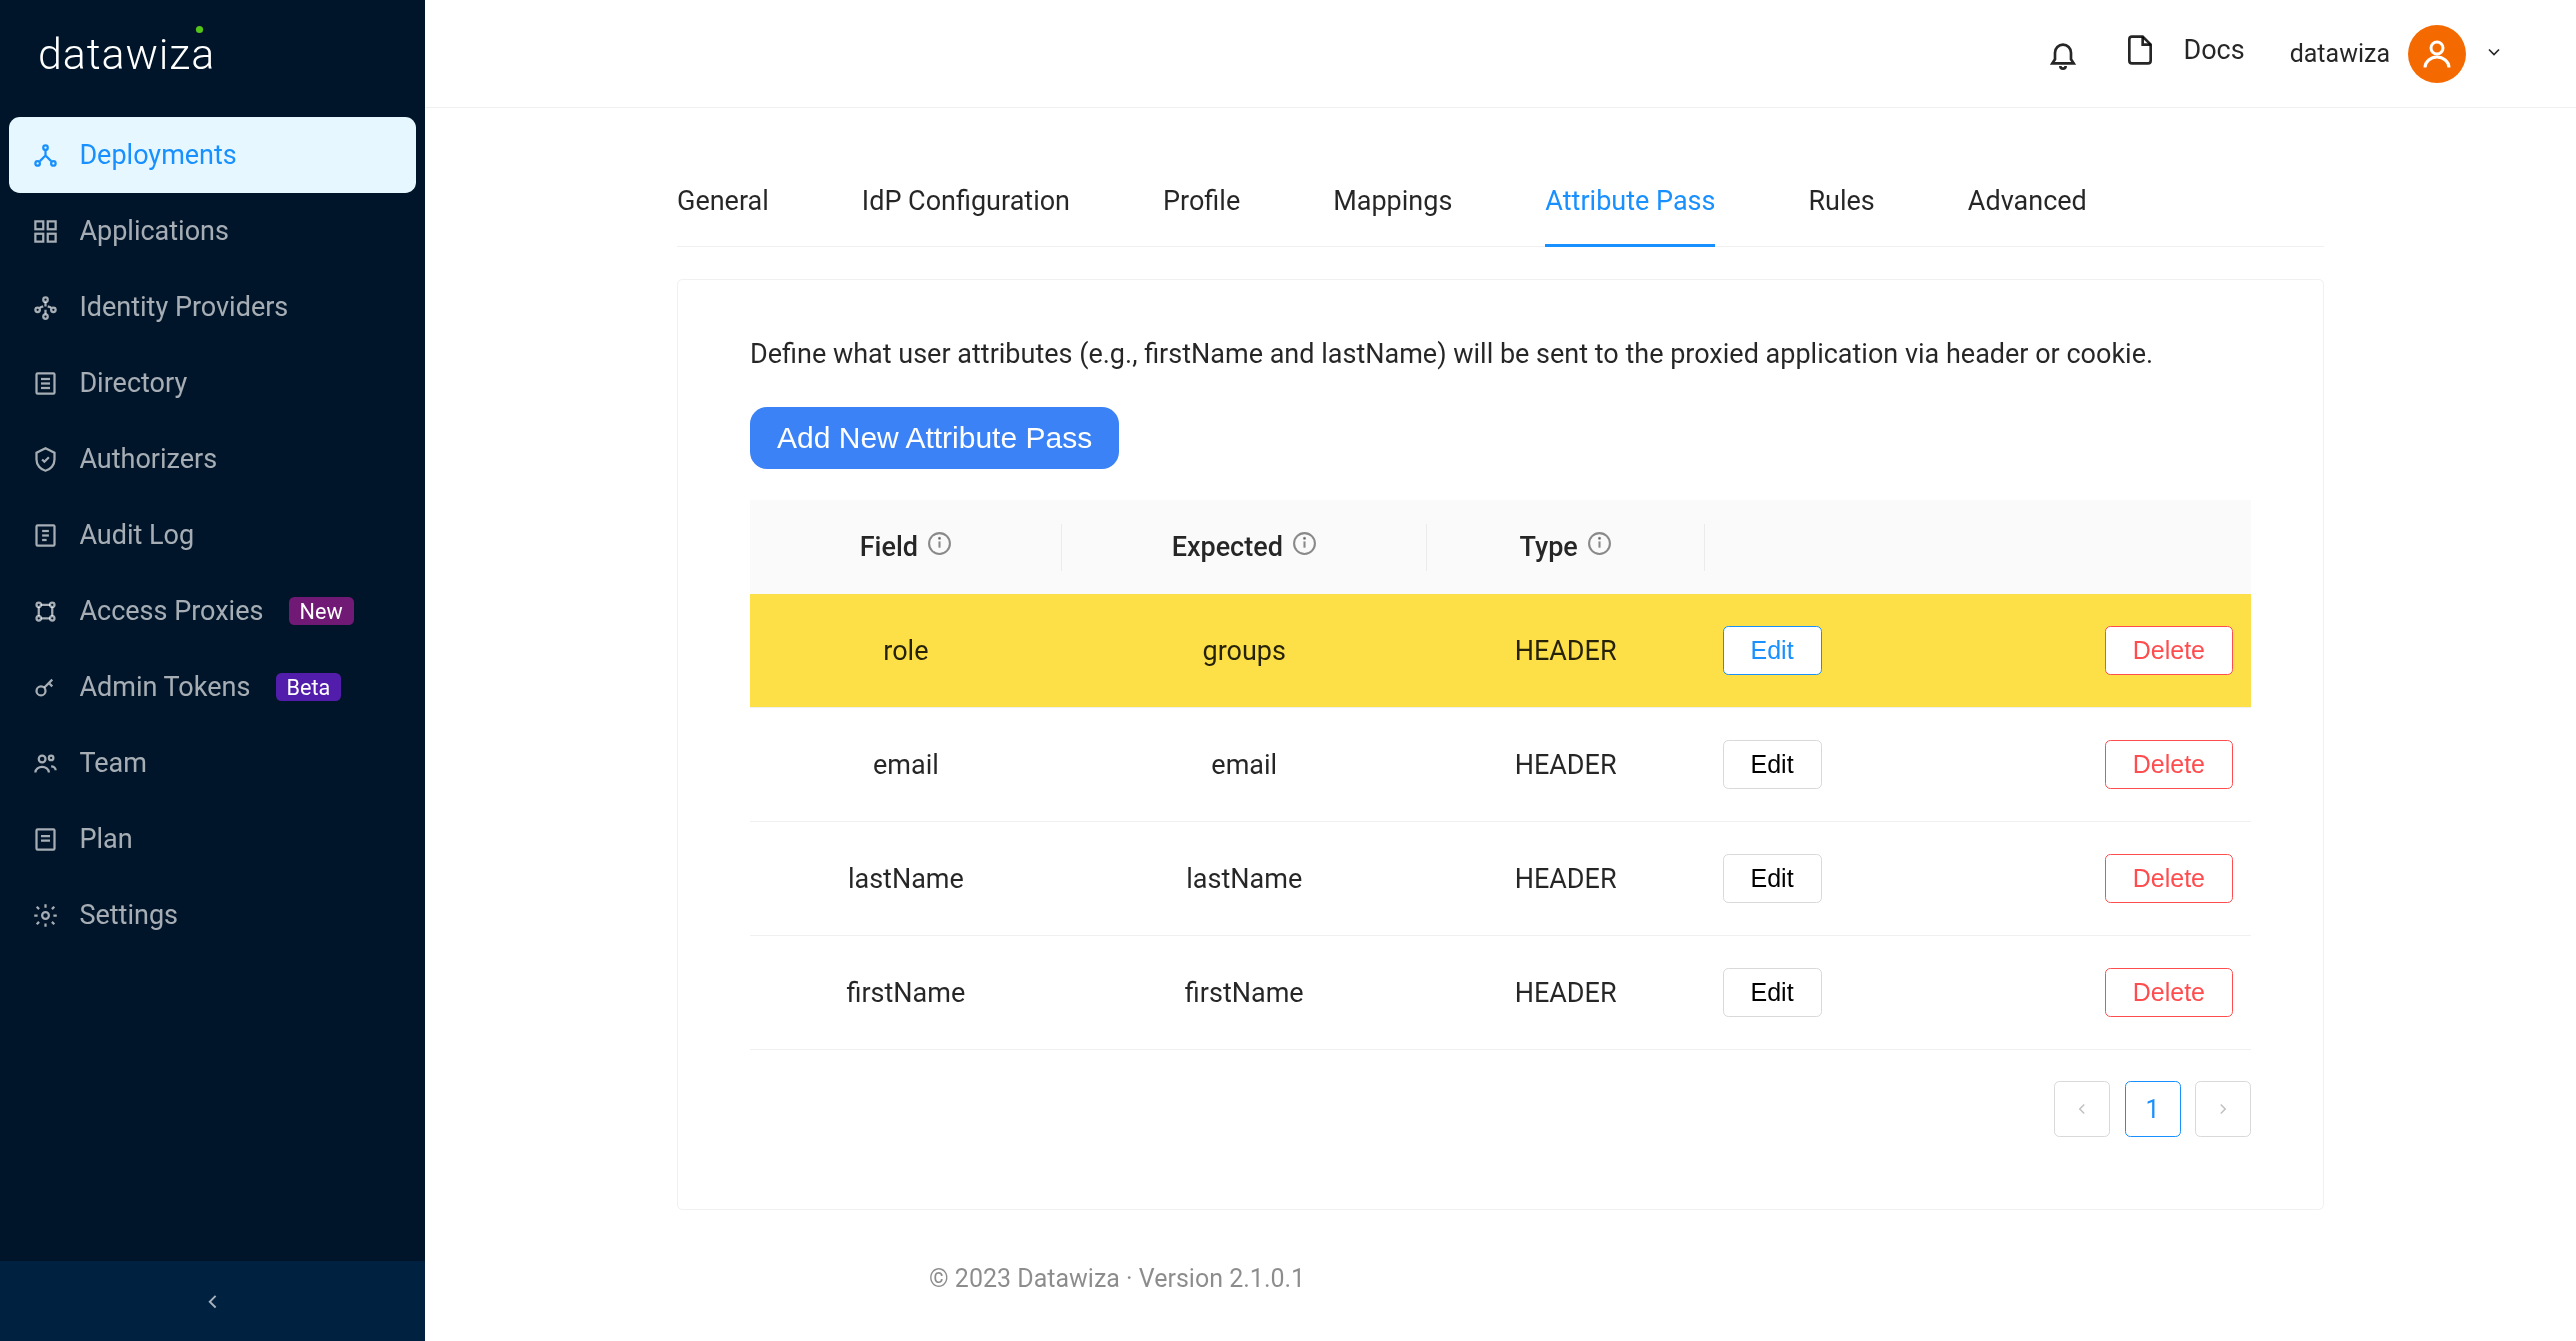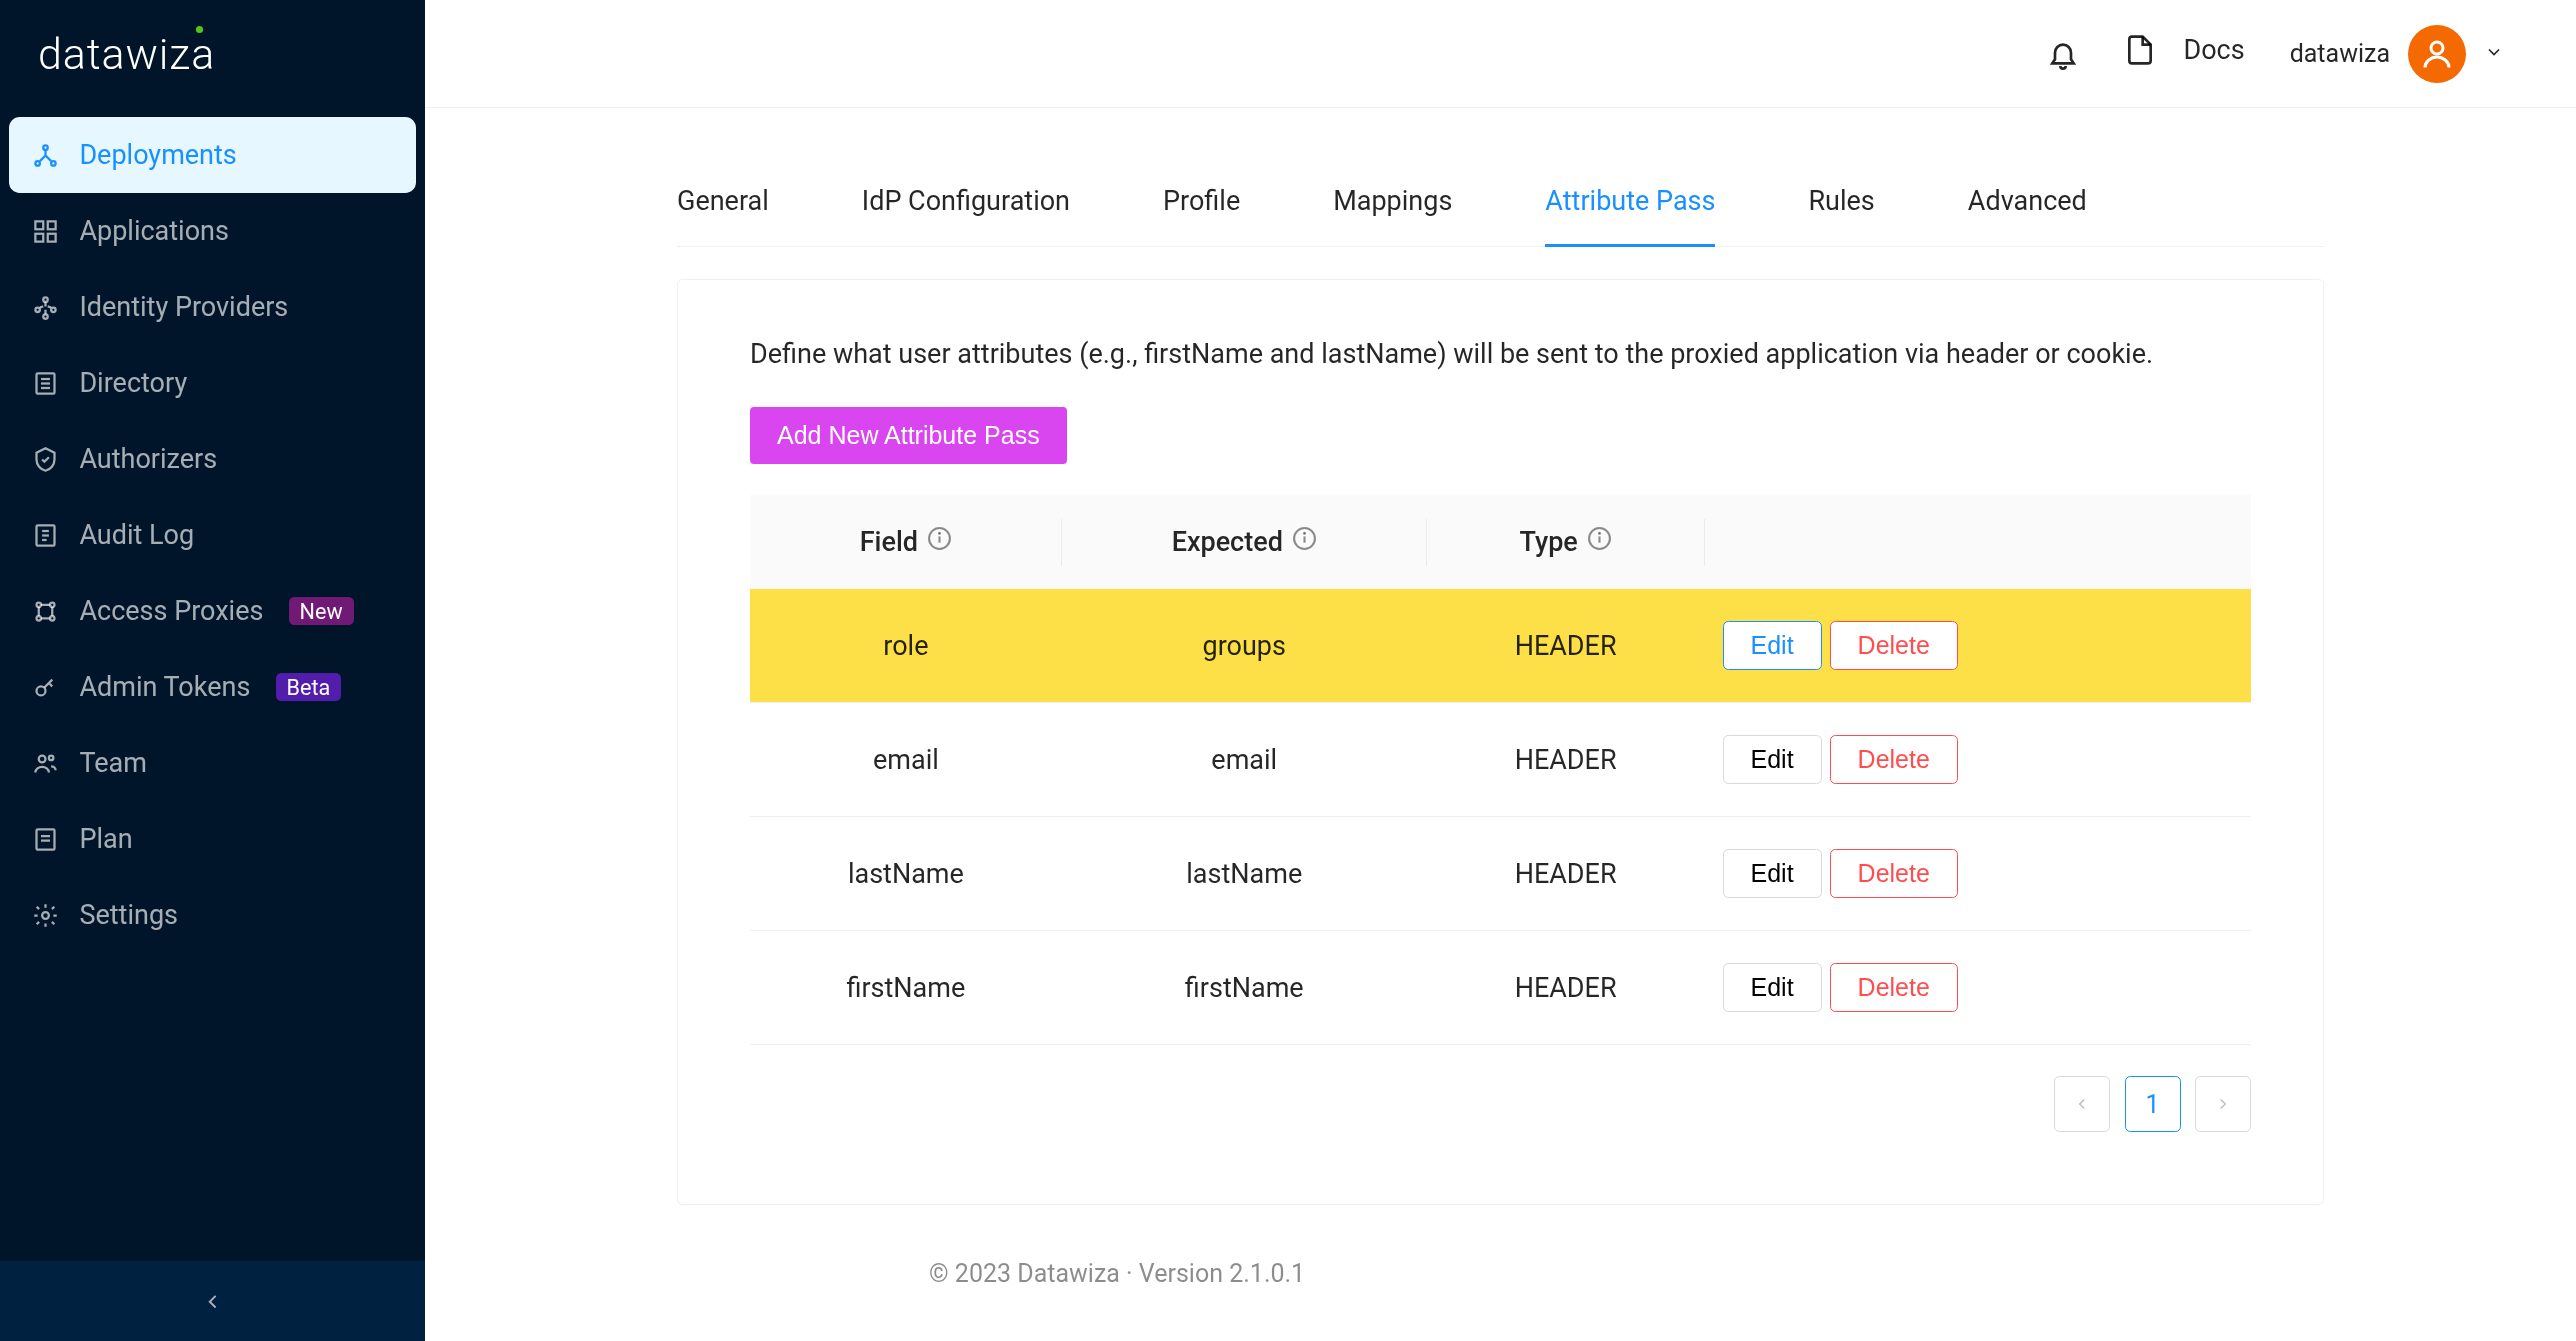--- a/index.html
+++ b/index.html
@@ -30,29 +30,29 @@
 .user-area { display:flex; align-items:center; gap:18px; }
 .chevron svg { width:20px; height:20px; }
 
 .content { flex:1; padding:0 252px; background:#fff; overflow:auto; }
 .tabs { display:flex; border-bottom:0.9px solid #f0f0f0; margin-top:50px; gap:93px; }
 .tab { padding:27px 0; font-size:27px; cursor:pointer; color:rgba(0,0,0,0.85); border-bottom:3.6px solid transparent; margin-bottom:-0.9px; }
 .tab.active { color:#1890ff; border-bottom-color:#1890ff; }
 
 .card { border:0.9px solid #f0f0f0; border-radius:5.4px; margin-top:32px; padding:54px 72px 72px; }
 .card-desc { font-size:27px; line-height:1.5; margin-bottom:32px; color:rgba(0,0,0,0.85); }
-.btn-primary { display:inline-block; background:#d946ef; color:#fff; border:none; padding:14.4px 27px; font-size:25px; border-radius:4px; cursor:pointer; }
+.btn-primary { display:inline-block; background:#3b82f6; color:#fff; border:none; padding:14.4px 27px; font-size:30px; border-radius:17px; cursor:pointer; }
 
 .table { width:100%; border-collapse:collapse; margin-top:31px; }
 .table th { background:#fafafa; padding:31px 18px; text-align:center; font-weight:500; font-size:27px; color:rgba(0,0,0,0.85); position:relative; }
 .table th .th-content { display:inline-flex; align-items:center; gap:9px; }
 .table th:not(:last-child)::after { content:""; position:absolute; right:0; top:25%; height:50%; width:0.9px; background:rgba(0,0,0,0.06); }
 .table td { padding:32px 18px; text-align:center; border-bottom:0.9px solid #f0f0f0; font-size:27px; }
 .table tbody tr.hovered { background:#fde047; }
-.actions { display:flex; justify-content:flex-start; gap:8px; }
+.actions { display:flex; justify-content:space-between; gap:8px; }
 .btn-sm { padding:9px 27px; border-radius:5.4px; font-size:25px; cursor:pointer; background:#fff; border:0.9px solid #d9d9d9; }
 .btn-sm.primary-outline { border-color:#1890ff; color:#1890ff; }
 .btn-sm.danger-outline { border-color:#ff4d4f; color:#ff4d4f; }
 .info-ic svg { width:25px; height:25px; stroke:rgba(0,0,0,0.45); }
 
 .pagination { display:flex; justify-content:flex-end; gap:14.4px; margin-top:31px; }
 .pag-item { min-width:56px; height:56px; border:0.9px solid #d9d9d9; border-radius:5.4px; display:flex; align-items:center; justify-content:center; cursor:pointer; font-size:25px; color:rgba(0,0,0,0.85); }
 .pag-item.disabled { color:rgba(0,0,0,0.25); cursor:not-allowed; }
 .pag-item.active { border-color:#1890ff; color:#1890ff; }
 

